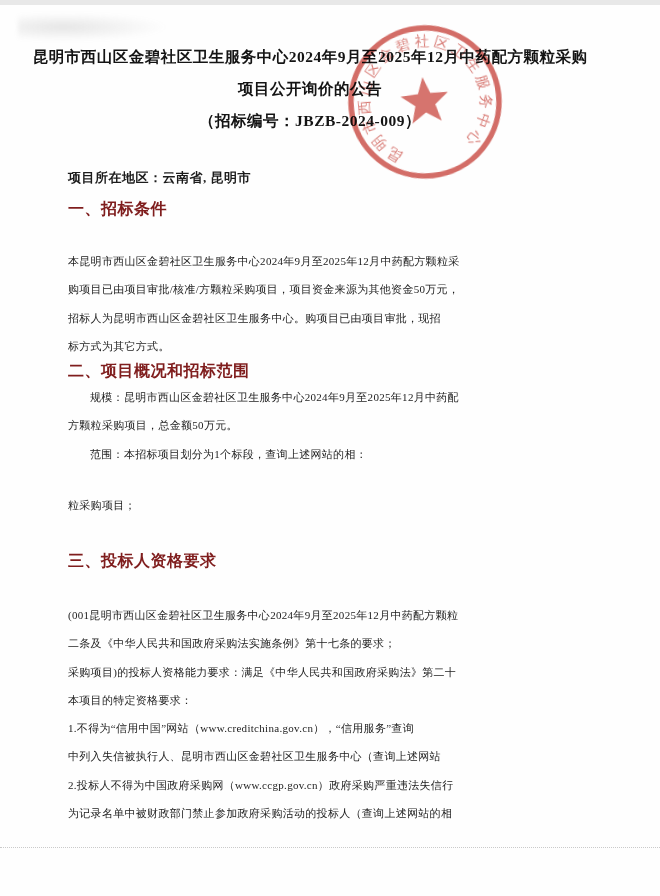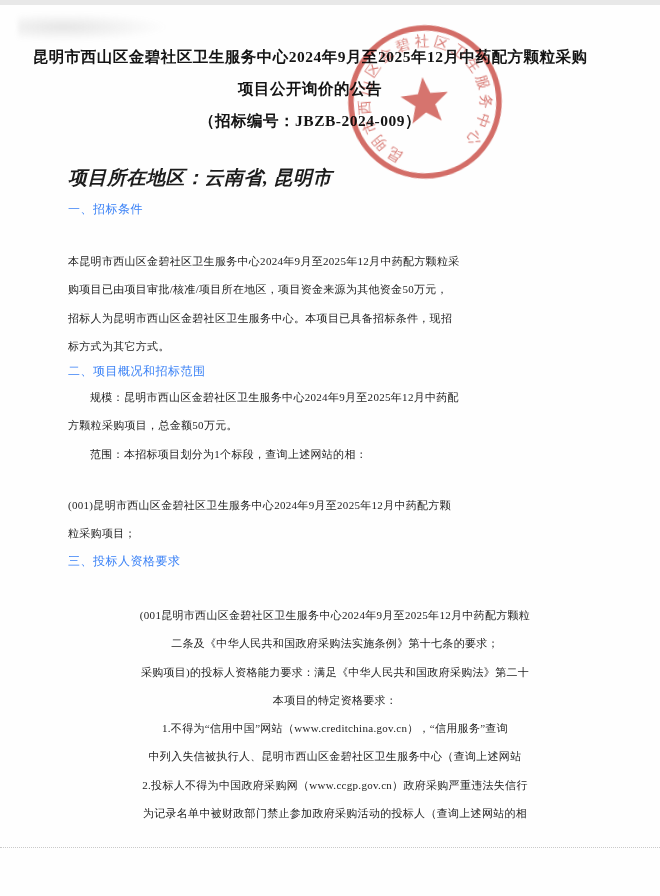--- a/index.html
+++ b/index.html
@@ -21,25 +21,25 @@
   .scan-line{
     position:absolute;left:0;top:842px;width:660px;height:0;
     border-top:1px dotted rgba(140,140,140,.45);
   }
   .title-block{
     position:absolute;left:0;top:36px;width:620px;
     text-align:center;font-weight:bold;font-size:15.5px;line-height:32px;
     letter-spacing:.5px;color:#141414;
   }
   .abs{position:absolute;left:68px;}
-  .heading{font-weight:normal;font-size:12px;line-height:28px;color:#3b82f6;letter-spacing:.5px;}
+  .heading{font-weight:bold;font-size:16px;line-height:28px;color:#7f1d1d;letter-spacing:.5px;}
   .block{width:534px;font-size:11px;line-height:28.3px;letter-spacing:.3px;}
   .line{white-space:nowrap;}
   .indent{text-indent:2em;}
-  .loc{font-weight:bold;font-size:19px;line-height:28px;letter-spacing:.5px;font-style:italic;}
+  .loc{font-weight:bold;font-size:13px;line-height:28px;letter-spacing:.5px;}
   
   .seal{
     position:absolute;left:342px;top:14px;width:166px;height:166px;
     mix-blend-mode:multiply;opacity:.9;
     filter:blur(.5px);
     transform:rotate(-6deg);
   }
   .seal svg{width:100%;height:100%;}
 </style>
 </head>
@@ -53,38 +53,37 @@
     <div class="line">昆明市西山区金碧社区卫生服务中心2024年9月至2025年12月中药配方颗粒采购</div>
     <div class="line">项目公开询价的公告</div>
     <div class="line">（招标编号：JBZB-2024-009）</div>
   </div>
 
   <div class="abs loc" style="top:159px;">项目所在地区：云南省, 昆明市</div>
 
   <div class="abs heading" style="top:190px;">一、招标条件</div>
   <div class="abs block" style="top:242px;">
     <div class="line">本昆明市西山区金碧社区卫生服务中心2024年9月至2025年12月中药配方颗粒采</div>
-    <div class="line">购项目已由项目审批/核准/项目所在地区，项目资金来源为其他资金50万元，</div>
-    <div class="line">招标人为昆明市西山区金碧社区卫生服务中心。本项目已具备招标条件，现招</div>
+    <div class="line">购项目已由项目审批/核准/方颗粒采购项目，项目资金来源为其他资金50万元，</div>
+    <div class="line">招标人为昆明市西山区金碧社区卫生服务中心。购项目已由项目审批，现招</div>
     <div class="line">标方式为其它方式。</div>
   </div>
 
   <div class="abs heading" style="top:352px;">二、项目概况和招标范围</div>
   <div class="abs block" style="top:378px;">
     <div class="line indent">规模：昆明市西山区金碧社区卫生服务中心2024年9月至2025年12月中药配</div>
     <div class="line">方颗粒采购项目，总金额50万元。</div>
     <div class="line indent">范围：本招标项目划分为1个标段，查询上述网站的相：</div>
   </div>
   <div class="abs block" style="top:486px;">
-    <div class="line">(001)昆明市西山区金碧社区卫生服务中心2024年9月至2025年12月中药配方颗</div>
     <div class="line">粒采购项目；</div>
   </div>
 
   <div class="abs heading" style="top:542px;">三、投标人资格要求</div>
-  <div class="abs block" style="top:596px;text-align:center;">
+  <div class="abs block" style="top:596px;">
     <div class="line">(001昆明市西山区金碧社区卫生服务中心2024年9月至2025年12月中药配方颗粒</div>
     <div class="line">二条及《中华人民共和国政府采购法实施条例》第十七条的要求；</div>
     <div class="line">采购项目)的投标人资格能力要求：满足《中华人民共和国政府采购法》第二十</div>
     <div class="line">本项目的特定资格要求：</div>
     <div class="line">1.不得为“信用中国”网站（www.creditchina.gov.cn），“信用服务”查询</div>
     <div class="line">中列入失信被执行人、昆明市西山区金碧社区卫生服务中心（查询上述网站</div>
     <div class="line">2.投标人不得为中国政府采购网（www.ccgp.gov.cn）政府采购严重违法失信行</div>
     <div class="line">为记录名单中被财政部门禁止参加政府采购活动的投标人（查询上述网站的相</div>
   </div>
 

